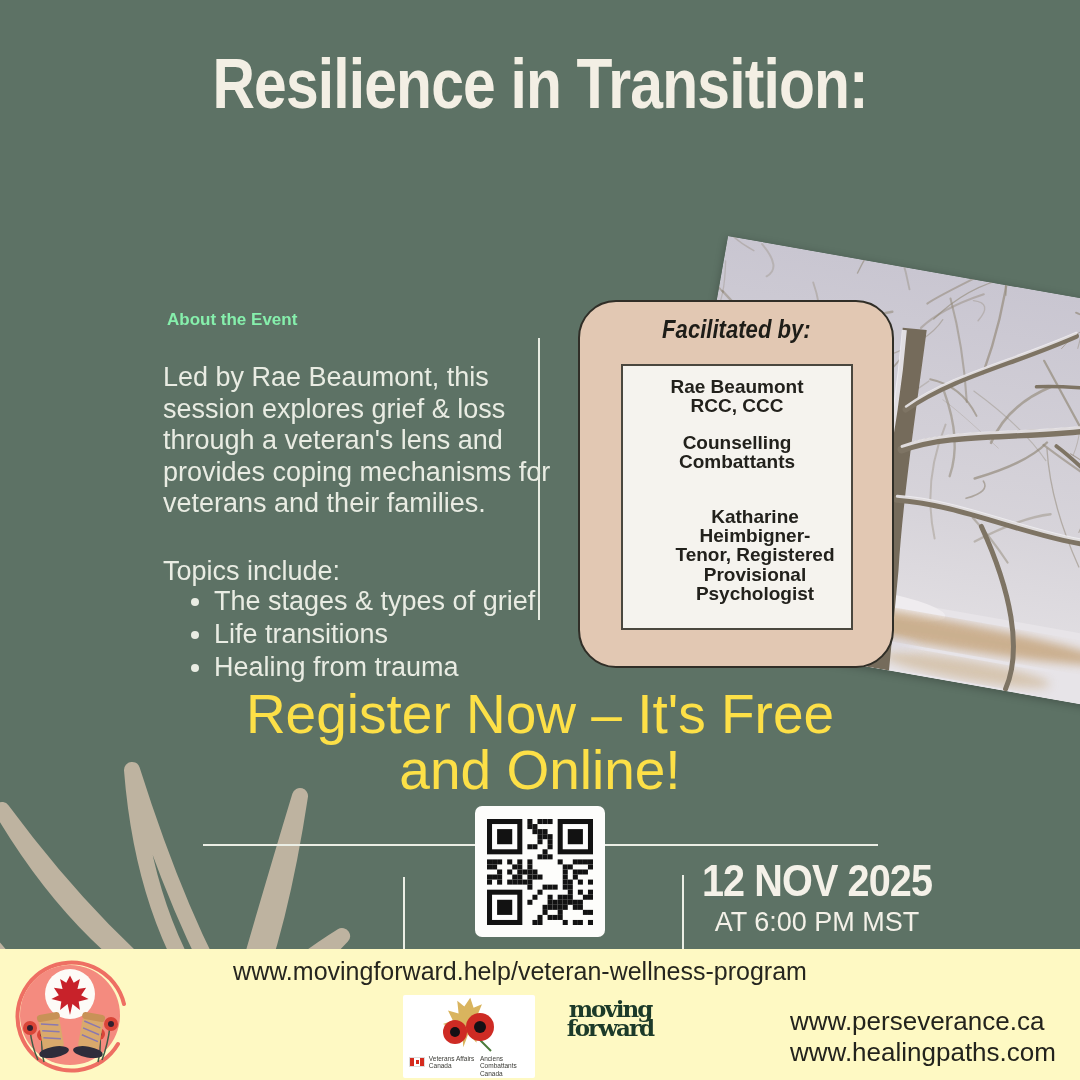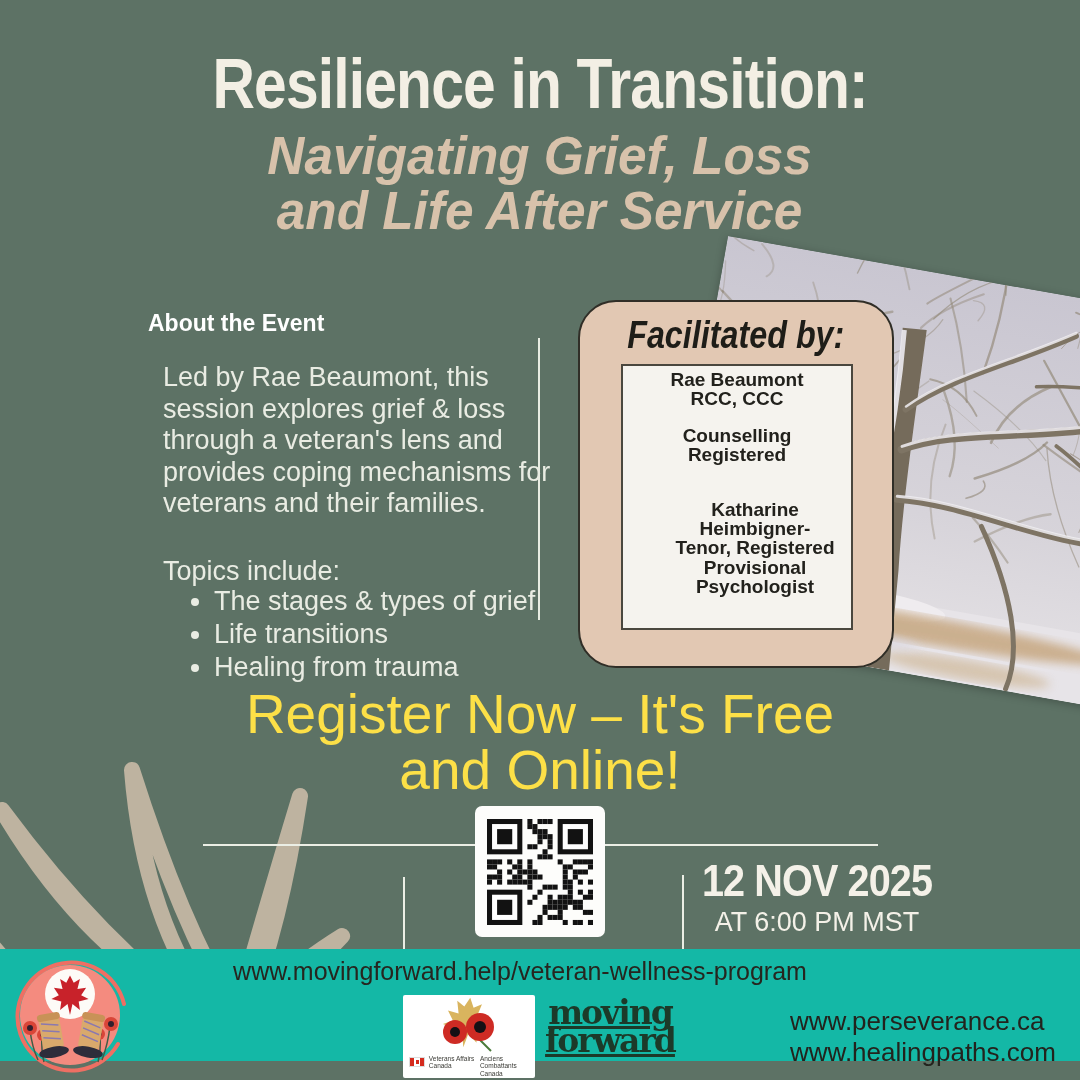--- a/index.html
+++ b/index.html
@@ -14,38 +14,38 @@
   .subtitle{left:0;top:128px;width:1080px;text-align:center;color:#d8c2ab;
             font-size:54px;font-weight:700;font-style:italic;line-height:1.02;z-index:3;}
   .subtitle .squeeze{display:inline-block;transform:scaleX(.95);transform-origin:center;white-space:nowrap;}
 
   
   .painting{left:728px;top:236px;width:470px;height:400px;transform:rotate(10deg);
             transform-origin:0 0;z-index:1;box-shadow:0 2px 8px rgba(0,0,0,.25);}
   .painting svg{display:block;}
 
   
-  .about-heading{left:148px;top:310px;font-size:23px;font-weight:700;color:#ffffff;z-index:2;}
+  .about-heading{left:167px;top:310px;font-size:17px;font-weight:700;color:#86efac;z-index:2;}
   .about-body{left:163px;top:362px;width:392px;font-size:27px;line-height:1.17;color:#e9ece3;z-index:2;}
   .topics-heading{left:163px;top:556px;font-size:27px;color:#e9ece3;z-index:2;}
   .topics-list{left:186px;top:586px;width:380px;margin:0;padding:0 0 0 28px;font-size:27px;
                line-height:1.14;color:#e9ece3;z-index:2;}
   .topics-list li{margin:0 0 2px 0;}
   .v-divider{left:538px;top:338px;width:2px;height:282px;background:#e8ece2;z-index:2;}
 
   
   .fac-box{left:578px;top:300px;width:312px;height:364px;background:#e2c8b3;border:2px solid #30. 
            ;border:2px solid #302e27;border-radius:38px;z-index:2;}
-  .fac-heading{left:0;top:12px;width:100%;text-align:center;font-size:38px;font-style:italic;
+  .fac-heading{left:0;top:12px;width:100%;text-align:center;font-size:26px;font-style:italic;
                font-weight:600;color:#1e1d18;}
   .fac-heading .squeeze{display:inline-block;transform:scaleX(.85);transform-origin:center;white-space:nowrap;}
   .fac-panel{left:41px;top:62px;width:228px;height:262px;background:#f5f3ee;border:2px solid #4a473e;
              text-align:center;color:#22211c;font-weight:700;font-size:19px;line-height:1.02;}
   .fac-group{margin-top:0;}
-  .fac-group.g1{padding-top:4px;}
+  .fac-group.g1{padding-top:11px;}
   .fac-group.g2{margin-top:17px;}
   .fac-group.g3{margin-top:35px;padding-left:36px;}
   .fac-group.g4{margin-top:15px;}
 
   
   .register{left:0;top:686px;width:1080px;text-align:center;color:#fde047;font-size:55px;
             font-weight:400;line-height:1.02;z-index:2;}
 
   
   .h-line{left:203px;top:844px;width:675px;height:2px;background:#ebeee5;z-index:1;}
@@ -55,33 +55,33 @@
   .v-tick-left{left:403px;top:877px;width:2px;height:72px;background:#ebeee5;z-index:1;}
   .v-tick-right{left:682px;top:875px;width:2px;height:74px;background:#ebeee5;z-index:1;}
   .date-block{left:682px;top:856px;width:270px;text-align:center;color:#f4f1e8;z-index:2;}
   .date-line{font-size:44px;font-weight:800;letter-spacing:-1px;transform:scaleX(.9);transform-origin:center;white-space:nowrap;}
   .time-line{font-size:27px;font-weight:400;margin-top:1px;letter-spacing:0;}
 
   
   .leaves{left:-8px;top:690px;z-index:1;}
 
   
-  .footer{left:0;top:949px;width:1080px;height:112px;background:#14b8a6;z-index:3;}
+  .footer{left:0;top:949px;width:1080px;height:131px;background:#fef9c3;z-index:3;}
   .footer-url{left:120px;top:8px;width:800px;text-align:center;font-size:25px;color:#26261f;}
   .persev-logo{left:8px;top:3px;z-index:4;}
   .va-logo{left:403px;top:46px;width:132px;height:83px;background:#ffffff;border-radius:2px;}
   .va-leaf-art{left:22px;top:2px;}
   .va-bottom{left:6px;top:60px;width:122px;display:flex;align-items:flex-start;}
   .va-flag{width:15px;height:8px;margin-top:2px;margin-right:4px;position:relative;background:#fff;border:.5px solid #ddd;}
   .va-flag:before,.va-flag:after{content:"";position:absolute;top:0;width:4px;height:8px;background:#d52b1e;}
   .va-flag:before{left:0;} .va-flag:after{right:0;}
   .va-flag .dot{position:absolute;left:6px;top:2px;width:3px;height:4px;background:#d52b1e;}
   .va-text{font-size:6.5px;line-height:1.15;color:#3a3a35;margin-right:5px;width:50px;}
   .mf-logo{left:540px;top:50px;width:140px;text-align:center;font-family:"DejaVu Serif",serif;
-           font-weight:700;color:#1c3a29;font-size:33px;line-height:.84;letter-spacing:-2px;text-decoration:underline;}
+           font-weight:700;color:#1c3a29;font-size:23px;line-height:.84;letter-spacing:-2px;}
   .footer-links{left:790px;top:57px;font-size:26px;color:#23231d;line-height:1.2;}
 </style>
 </head>
 <body>
 
 <div class="poster">
 
   <div class="abs painting">
     <svg width="470" height="400" viewBox="0 0 470 400">
       <defs>
@@ -177,45 +177,41 @@
       <g stroke="#f0eef2" fill="none" stroke-linecap="round" opacity="0.85">
         <path d="M208,177 C260,147 330,147 430,112" stroke-width="3"></path>
         <path d="M212,227 C290,219 360,247 455,235" stroke-width="3"></path>
         <path d="M205,137 C245,97 300,75 360,35" stroke-width="2.5"></path>
         <path d="M196,197 C150,167 110,147 55,105" stroke-width="2.5"></path>
       </g>
     </svg>
   </div>
 
   <div class="abs title"><span class="squeeze">Resilience in Transition:</span></div>
-  <div class="abs subtitle">
-    <span class="squeeze">Navigating Grief, Loss</span><br>
-    <span class="squeeze">and Life After Service</span>
-  </div>
 
   <div class="abs about-heading">About the Event</div>
   <div class="abs about-body">Led by Rae Beaumont, this session explores grief &amp; loss through a veteran's lens and provides coping mechanisms for veterans and their families.</div>
   <div class="abs topics-heading">Topics include:</div>
   <ul class="abs topics-list">
     <li>The stages &amp; types of grief</li>
     <li>Life transitions</li>
     <li>Healing from trauma</li>
   </ul>
   <div class="abs v-divider"></div>
 
   <div class="abs fac-box">
     <div class="abs fac-heading"><span class="squeeze">Facilitated by:</span></div>
     <div class="abs fac-panel">
       <div class="fac-group g1">
         <div>Rae Beaumont</div>
         <div>RCC, CCC</div>
       </div>
       <div class="fac-group g2">
         <div>Counselling</div>
-        <div>Registered</div>
+        <div>Combattants</div>
       </div>
       <div class="fac-group g3">
         <div>Katharine Heimbigner-</div>
         <div>Tenor, Registered</div>
         <div>Provisional</div>
         <div>Psychologist</div>
       </div>
     </div>
   </div>
 

